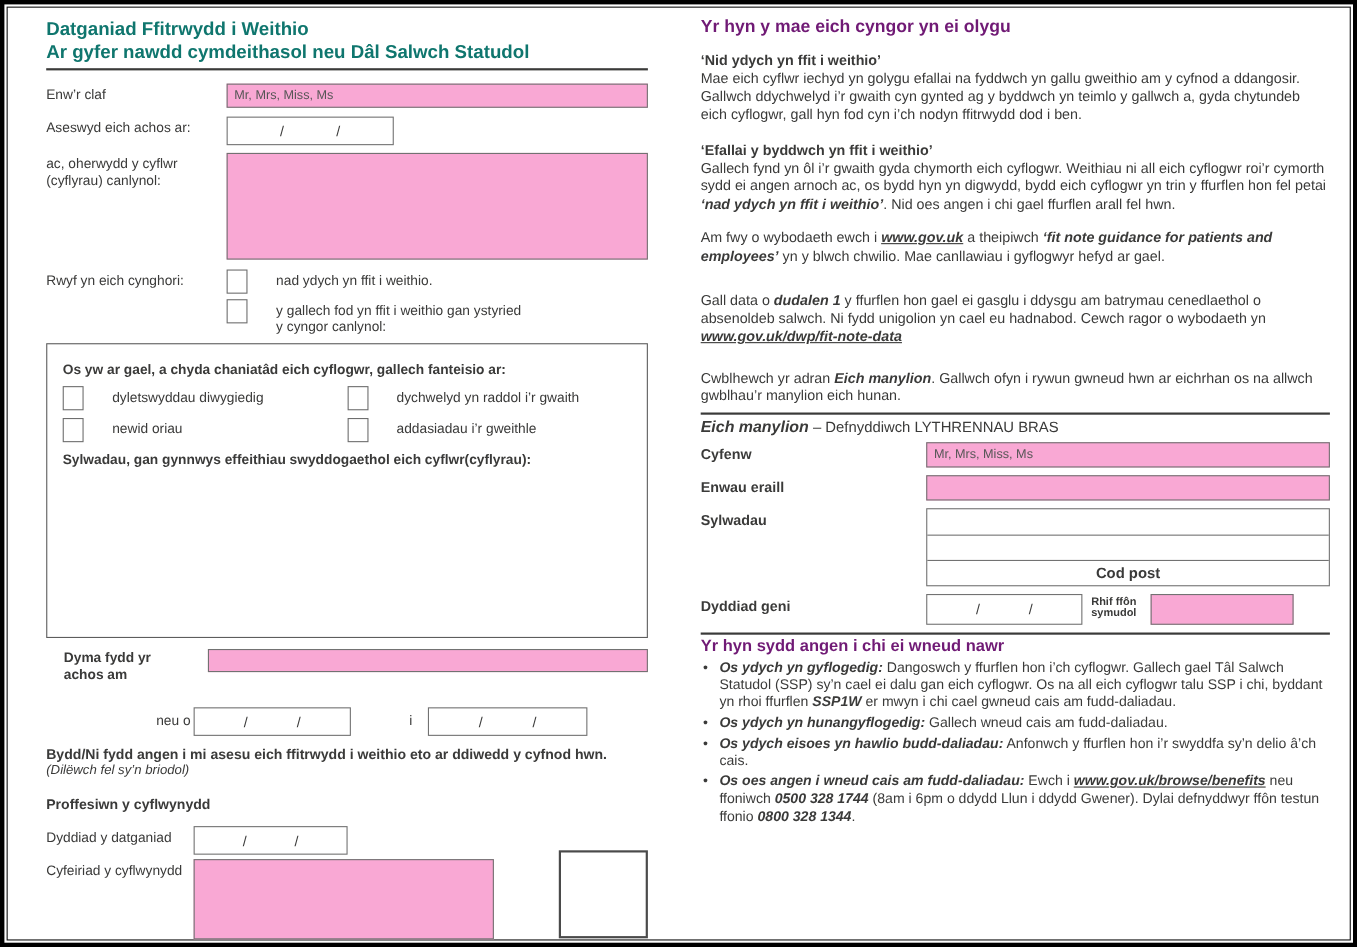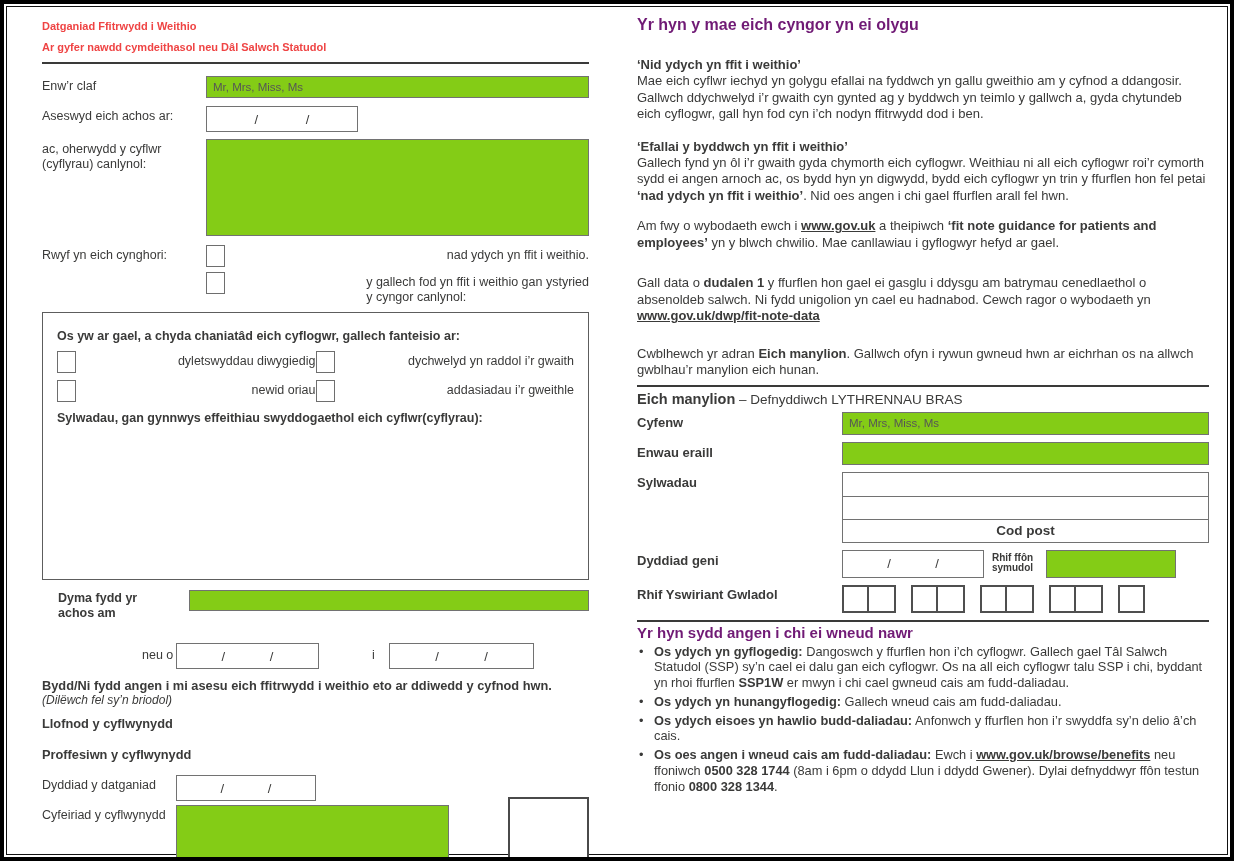--- a/index.html
+++ b/index.html
@@ -4,38 +4,38 @@
 <style>
   html,body{margin:0;padding:0;background:#e8e8e8;}
   .page{
     position:relative;width:1234px;height:861px;box-sizing:border-box;
     background:#fff;border:4px solid #000;overflow:hidden;
     font-family:"Liberation Sans", sans-serif;color:#3a3a39;
   }
   .inner-frame{position:absolute;inset:2px;border:1px solid #111;pointer-events:none;}
   .col-left{position:absolute;left:38px;top:12px;width:547px;}
   .col-right{position:absolute;left:633px;top:12px;width:572px;}
-  .b{font-weight:bold;}
+  .b{font-weight:bold;font-style:italic;}
   .u{text-decoration:underline;}
   
-  .title{font-size:11px;font-weight:bold;line-height:21px;color:#ef4444;}
+  .title{font-size:17px;font-weight:bold;line-height:21px;color:#0f766e;}
   .rule{border-top:2px solid #3a3a39;margin-top:4px;}
   .row{display:flex;align-items:flex-start;}
   .lab{width:164px;flex:0 0 164px;font-size:12.5px;font-weight:normal;line-height:15px;padding-top:3px;}
   .grow{flex:1;}
-  .ibox{border:1.5px solid #727272;background:#84cc16;box-sizing:border-box;}
+  .ibox{border:1.5px solid #727272;background:#f9a8d4;box-sizing:border-box;}
   .ph{font-size:11.5px;color:#565656;padding:3px 6px;line-height:14px;}
   .h22{height:22px;}
   .datebox{border:1.5px solid #727272;background:#fff;box-sizing:border-box;height:26px;
     display:flex;align-items:center;font-size:13px;color:#3a3a39;}
   .dcell{flex:1;height:100%;}
   .dslash{flex:0 0 auto;}
   .cb{display:inline-block;width:19px;height:22px;border:1.5px solid #6e6e6e;background:#fff;
     box-sizing:border-box;flex:0 0 19px;}
-  .optline{display:flex;align-items:flex-start;gap:26px;justify-content:space-between;}
+  .optline{display:flex;align-items:flex-start;gap:26px;}
   .optlab{font-size:12.5px;line-height:15px;padding-top:3px;}
   .advise-opts{display:flex;flex-direction:column;gap:5px;}
   .options-box{border:1.5px solid #5d5d5d;box-sizing:border-box;margin-top:7px;height:268px;
     padding:16px 14px;}
   .box-head{font-size:12.5px;font-weight:bold;line-height:15px;}
   .optgrid{display:grid;grid-template-columns:1fr 1fr;row-gap:7px;margin-top:7px;}
   .caselab{width:147px;flex:0 0 147px;font-size:12.5px;font-weight:bold;line-height:15px;
     padding:1px 0 0 16px;box-sizing:border-box;}
   .neurow{position:relative;height:27px;margin-top:22px;font-size:12.5px;font-weight:normal;}
   .italic{font-style:italic;font-weight:normal;font-size:12px;}
@@ -159,21 +159,20 @@
           <span class="dslash">/</span>
           <span class="dcell"></span>
           <span class="dslash">/</span>
           <span class="dcell"></span>
       </div>
     </div>
 
     <div class="boldline" style="margin-top:8px">Bydd/Ni fydd angen i mi asesu eich ffitrwydd i weithio eto ar ddiwedd y cyfnod hwn.</div>
     <div class="italic">(Dilëwch fel sy’n briodol)</div>
 
-    <div class="boldline" style="margin-top:9px">Llofnod y cyflwynydd</div>
     <div class="boldline" style="margin-top:16px">Proffesiwn y cyflwynydd</div>
 
     <div class="row" style="margin-top:13px">
       <div class="lab" style="width:134px;flex:0 0 134px">Dyddiad y datganiad</div>
       <div class="datebox" style="width:140px">
         <span class="dcell"></span>
           <span class="dslash">/</span>
           <span class="dcell"></span>
           <span class="dslash">/</span>
           <span class="dcell"></span>
@@ -184,21 +183,21 @@
       <div class="lab" style="width:134px;flex:0 0 134px">Cyfeiriad y cyflwynydd</div>
       <div class="ibox" style="width:273px;height:73px"></div>
       <div class="sq" style="margin-left:auto;margin-top:-8px"></div>
     </div>
 
   </div>
 
   <div class="col-right">
     <div class="rh1">Yr hyn y mae eich cyngor yn ei olygu</div>
 
-    <div class="rh3" style="margin-top:23px">‘Nid ydych yn ffit i weithio’</div>
+    <div class="rh3" style="margin-top:13px">‘Nid ydych yn ffit i weithio’</div>
     <div class="rp">Mae eich cyflwr iechyd yn golygu efallai na fyddwch yn gallu gweithio am y cyfnod a ddangosir. Gallwch ddychwelyd i’r gwaith cyn gynted ag y byddwch yn teimlo y gallwch a, gyda chytundeb eich cyflogwr, gall hyn fod cyn i’ch nodyn ffitrwydd dod i ben.</div>
 
     <div class="rh3" style="margin-top:16px">‘Efallai y byddwch yn ffit i weithio’</div>
     <div class="rp"><span>Gallech fynd yn ôl i’r gwaith gyda chymorth eich cyflogwr. Weithiau ni all eich cyflogwr roi’r cymorth sydd ei angen arnoch ac, os bydd hyn yn digwydd, bydd eich cyflogwr yn trin y ffurflen hon fel petai </span><span class="b">‘nad ydych yn ffit i weithio’</span><span>. Nid oes angen i chi gael ffurflen arall fel hwn.</span></div>
 
     <div class="rp" style="margin-top:14px"><span>Am fwy o wybodaeth ewch i </span><span class="b u">www.gov.uk</span><span> a theipiwch </span><span class="b">‘fit note guidance for patients and employees’</span><span> yn y blwch chwilio. Mae canllawiau i gyflogwyr hefyd ar gael.</span></div>
 
     <div class="rp" style="margin-top:24px"><span>Gall data o </span><span class="b">dudalen 1</span><span> y ffurflen hon gael ei gasglu i ddysgu am batrymau cenedlaethol o absenoldeb salwch. Ni fydd unigolion yn cael eu hadnabod. Cewch ragor o wybodaeth yn </span><span class="b u">www.gov.uk/dwp/fit-note-data</span></div>
 
     <div class="rp" style="margin-top:21px"><span>Cwblhewch yr adran </span><span class="b">Eich manylion</span><span>. Gallwch ofyn i rywun gwneud hwn ar eichrhan os na allwch gwblhau’r manylion eich hunan.</span></div>
@@ -236,44 +235,20 @@
         <span class="dcell"></span>
           <span class="dslash">/</span>
           <span class="dcell"></span>
           <span class="dslash">/</span>
           <span class="dcell"></span>
       </div>
       <div class="moblab">Rhif ffôn symudol</div>
       <div class="ibox" style="width:130px;height:28px"></div>
     </div>
 
-    <div class="row" style="margin-top:6px">
-      <div class="dlab">Rhif Yswiriant Gwladol</div>
-      <div class="nigroups">
-        <div class="nipair">
-            <span class="nibox"></span>
-            <span class="nibox"></span>
-          </div>
-        <div class="nipair">
-            <span class="nibox"></span>
-            <span class="nibox"></span>
-          </div>
-        <div class="nipair">
-            <span class="nibox"></span>
-            <span class="nibox"></span>
-          </div>
-        <div class="nipair">
-            <span class="nibox"></span>
-            <span class="nibox"></span>
-          </div>
-        <div class="nipair">
-            <span class="nibox"></span>
-          </div>
-      </div>
-    </div>
 
     <div class="rrule" style="margin-top:7px"></div>
 
     <div class="rh1" style="font-size:15px;margin-top:2px">Yr hyn sydd angen i chi ei wneud nawr</div>
 
     <div>
       <div class="bullet">
         <span class="bmark">•</span>
         <span class="btext"><span class="b">Os ydych yn gyflogedig:</span><span> Dangoswch y ffurflen hon i’ch cyflogwr. Gallech gael Tâl Salwch Statudol (SSP) sy’n cael ei dalu gan eich cyflogwr. Os na all eich cyflogwr talu SSP i chi, byddant yn rhoi ffurflen </span><span class="b">SSP1W</span><span> er mwyn i chi cael gwneud cais am fudd-daliadau.</span></span>
       </div>

